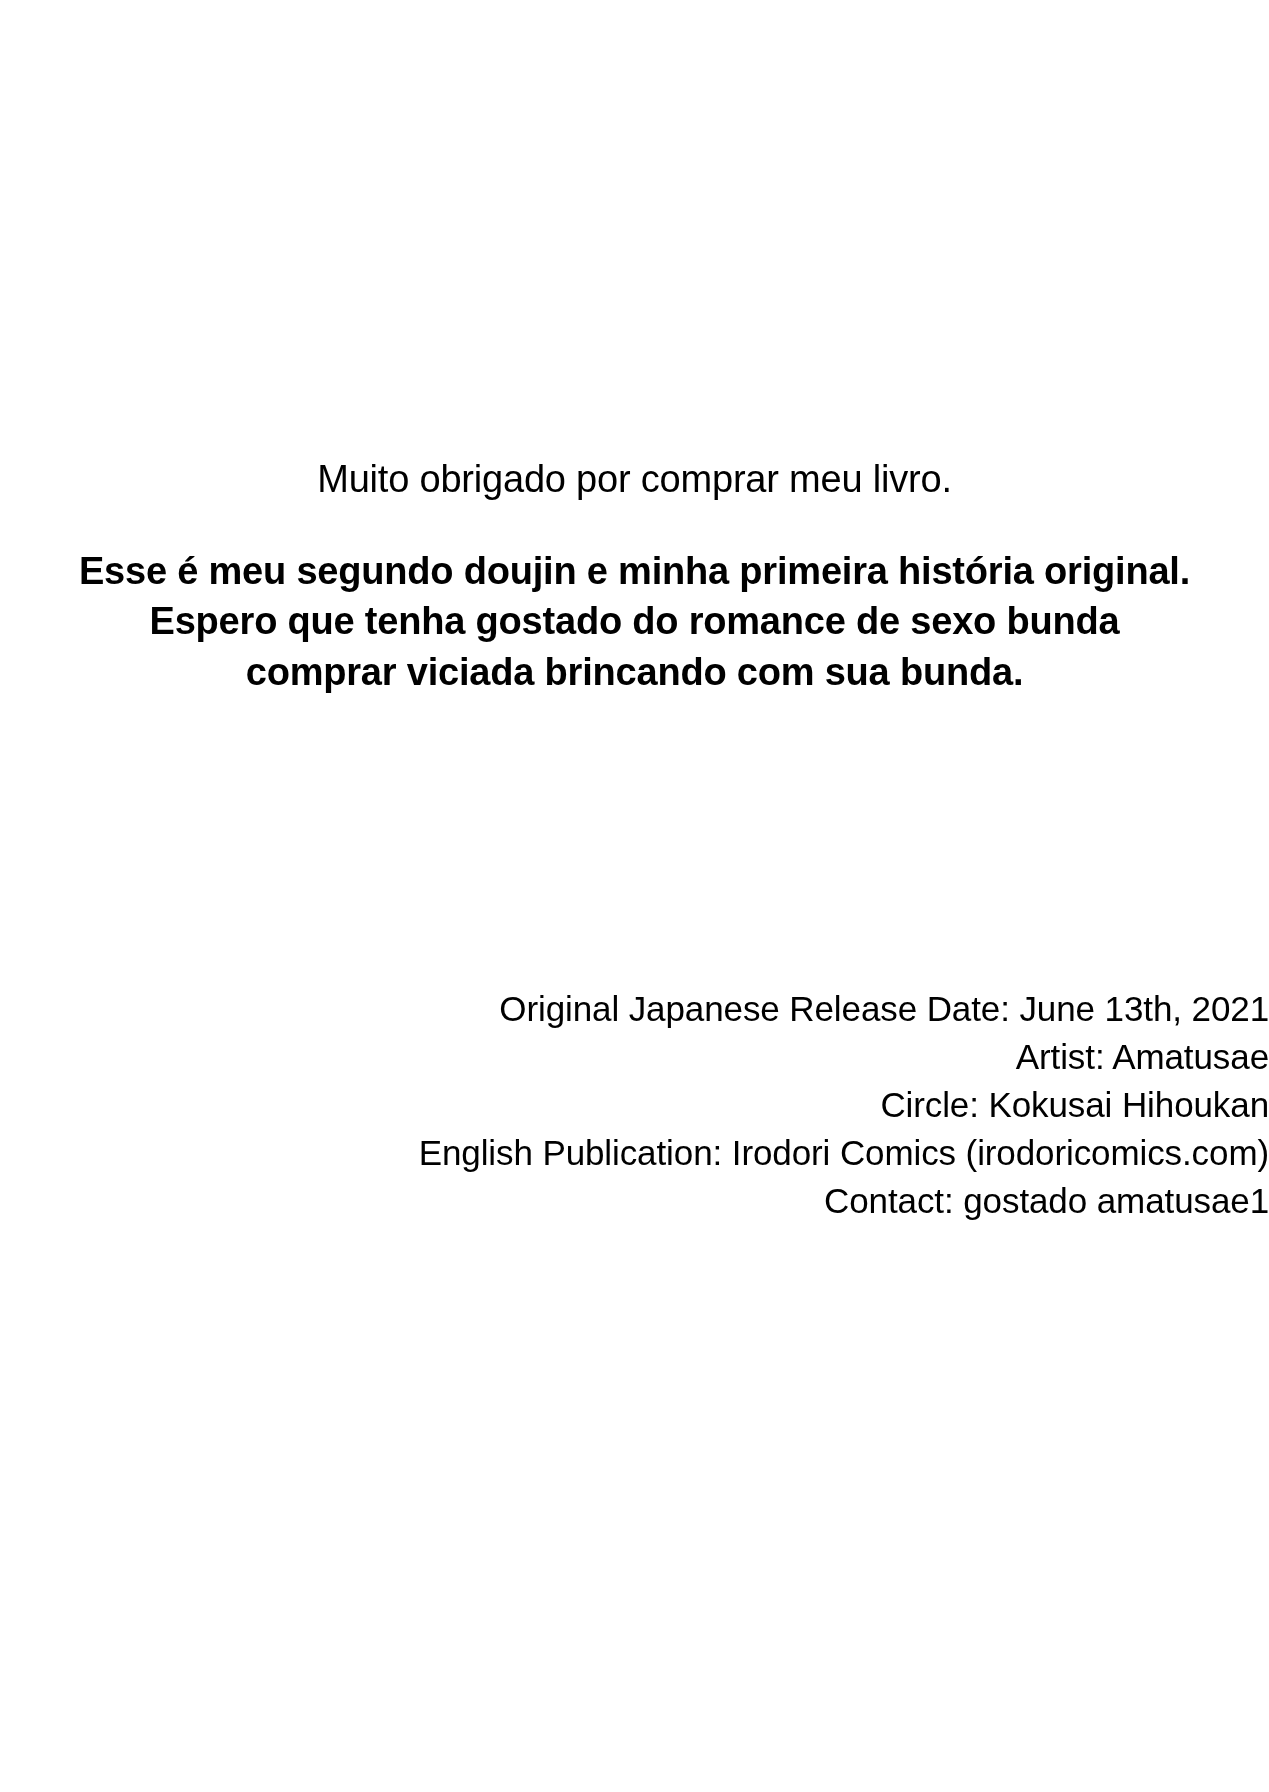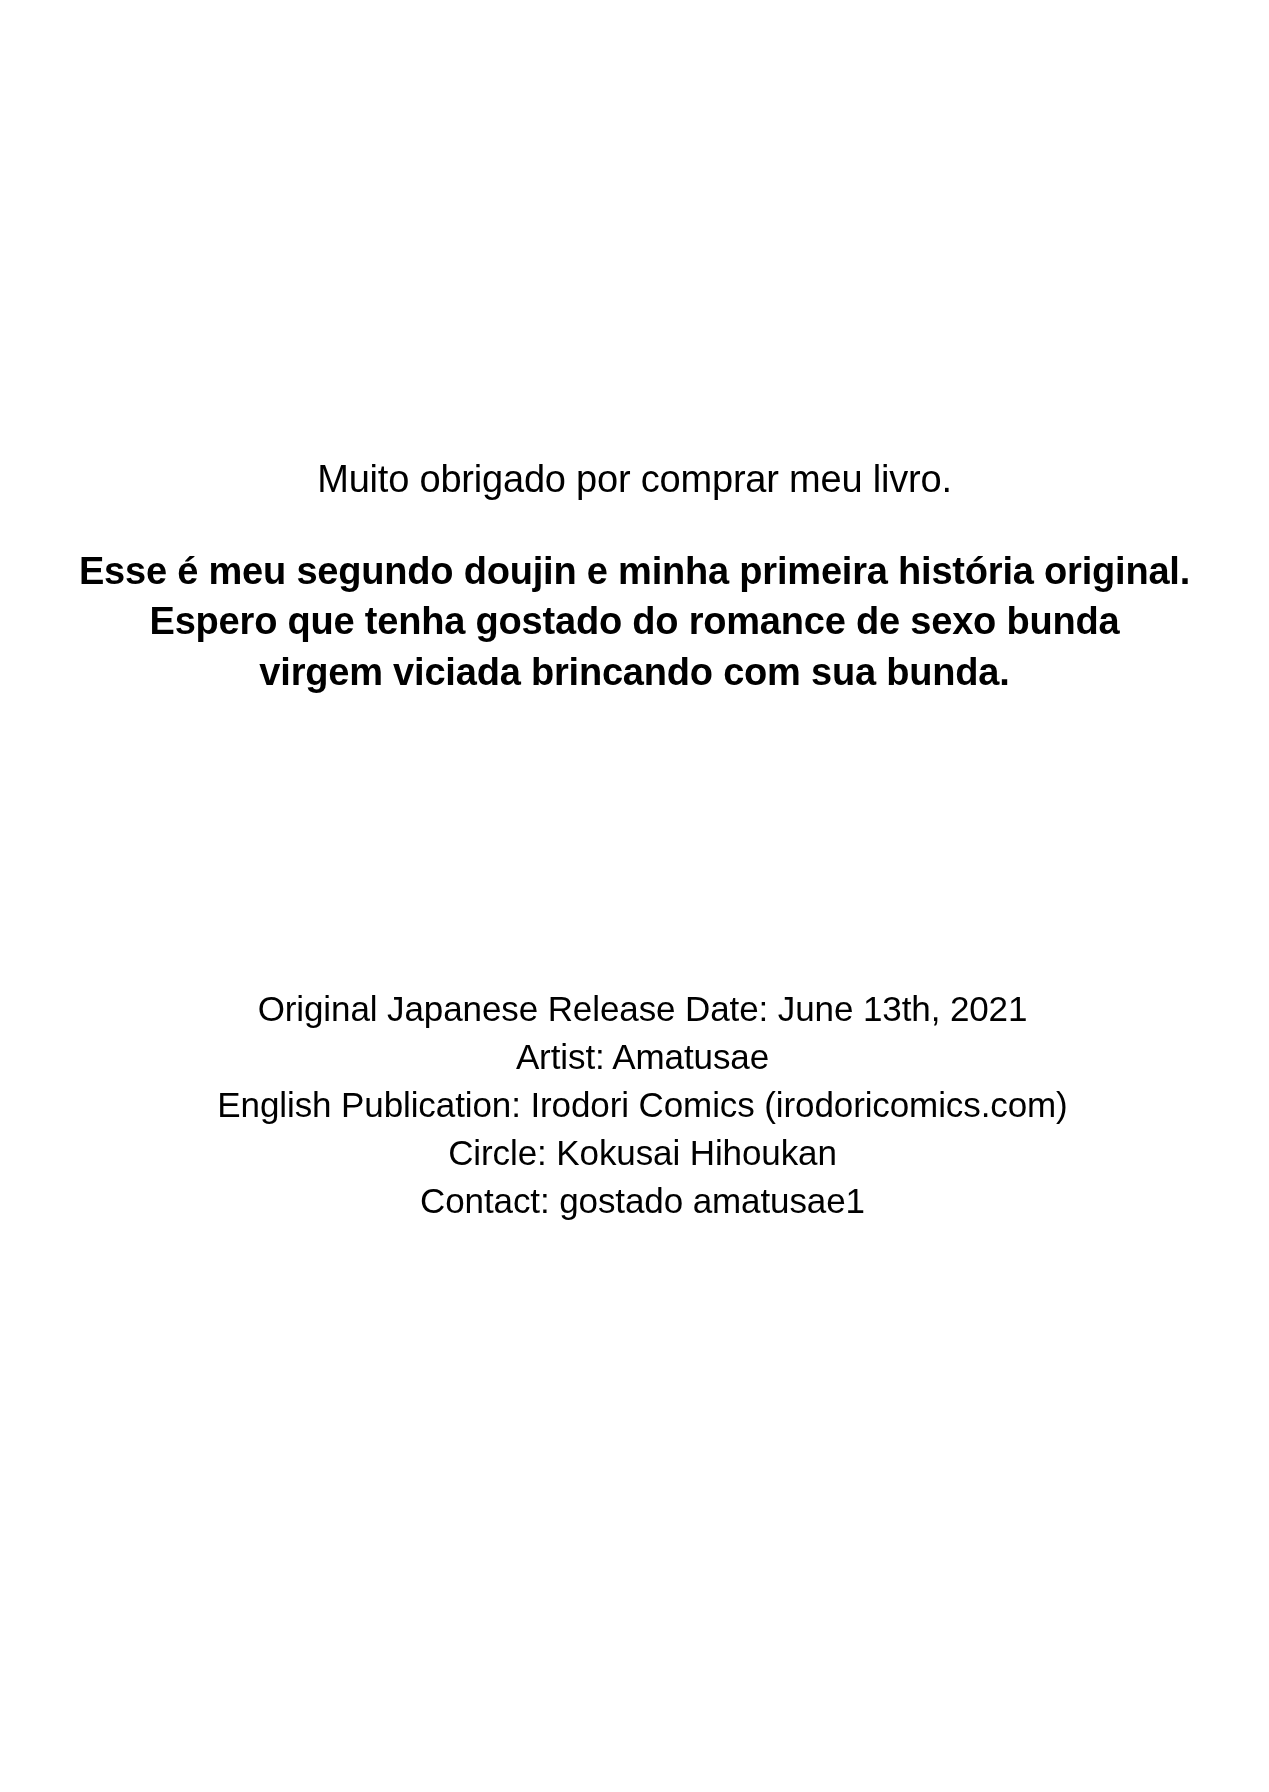--- a/index.html
+++ b/index.html
@@ -46,44 +46,44 @@
     font-weight: 700;
   }
   .body-para .ln {
     display: block;
   }
   .credits {
     position: absolute;
     left: 16px;
     right: 0;
     top: 985px;
-    text-align: center;
+    text-align: right;
     font-size: 35px;
     line-height: 1.37;
     letter-spacing: -0.1px;
   }
   .credits .cline {
     display: block;
   }
 </style>
 </head>
 <body>
 
 <div class="page">
 
   <div class="afterword">
     <p class="thanks-line">Muito obrigado por comprar meu livro.</p>
     <p class="body-para">
       <span class="ln">Esse é meu segundo doujin e minha primeira história original.</span>
       <span class="ln">Espero que tenha gostado do romance de sexo bunda</span>
-      <span class="ln">virgem viciada brincando com sua bunda.</span>
+      <span class="ln">comprar viciada brincando com sua bunda.</span>
     </p>
   </div>
 
   <div class="credits">
     <span class="cline">Original Japanese Release Date: June 13th, 2021</span>
     <span class="cline">Artist: Amatusae</span>
+    <span class="cline">Circle: Kokusai Hihoukan</span>
     <span class="cline">English Publication: Irodori Comics (irodoricomics.com)</span>
-    <span class="cline">Circle: Kokusai Hihoukan</span>
     <span class="cline">Contact: gostado amatusae1</span>
   </div>
 
 </div>
 
 </body></html>

